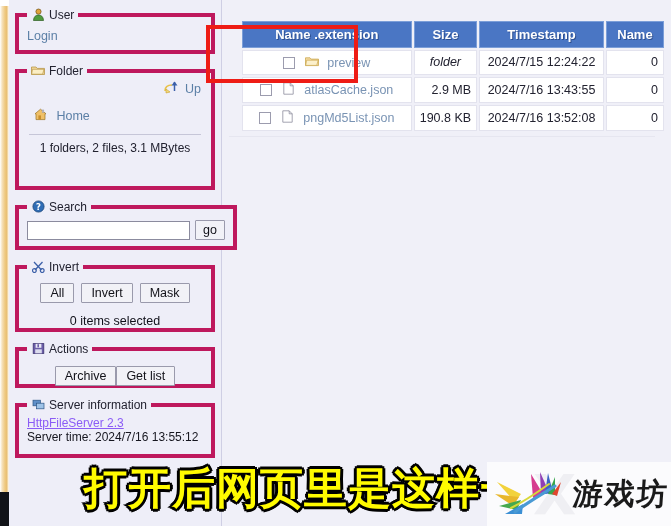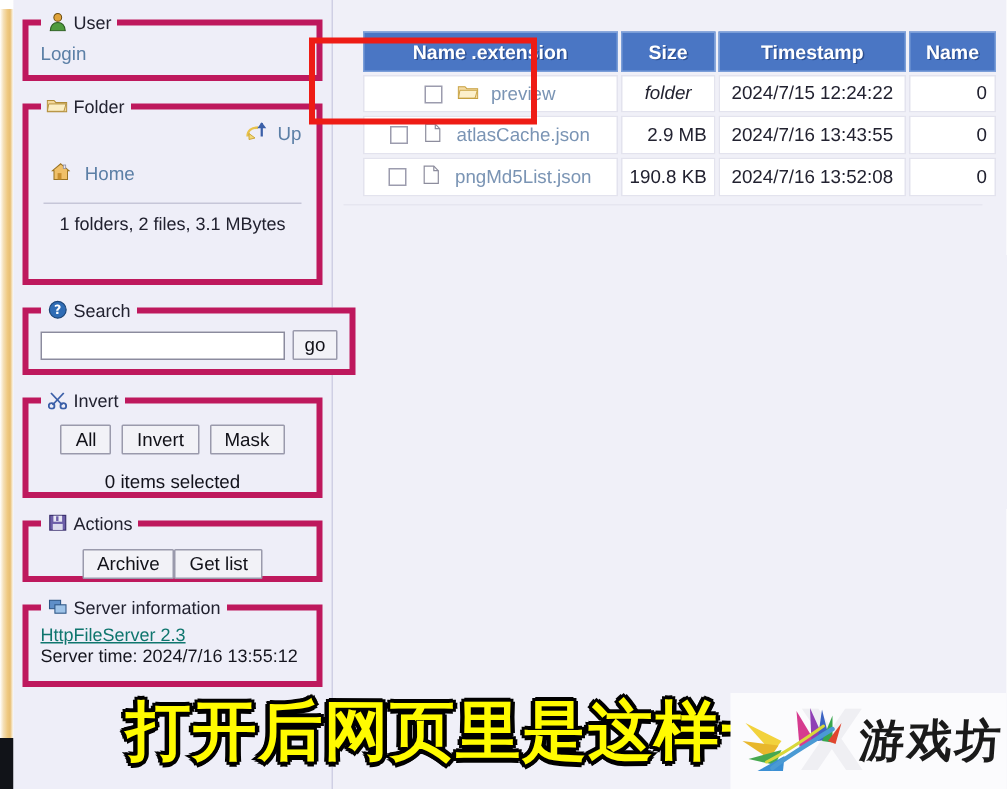--- a/index.html
+++ b/index.html
@@ -143,21 +143,21 @@
   .sel-buttons { display: flex; justify-content: center; gap: 7px; padding-top: 5px; }
   .sel-status { text-align: center; font-size: 12.5px; color: #11111a; padding-top: 11px; }
 
   
   #panel-actions { height: 46px; padding-top: 4px; }
   .act-buttons { display: flex; justify-content: center; padding-top: 6px; }
 
   
   #panel-server { height: 60px; padding-top: 4px; }
   .srv-line { font-size: 12px; color: #16161f; line-height: 14px; white-space: nowrap; }
-  .srv-link { color: #0f766e; font-size: 12px; }
+  .srv-link { color: #8b5cf6; font-size: 12px; }
 
   
   .file-table {
     position: absolute;
     left: 240px; top: 19px;
     width: 426px;
     border-collapse: separate;
     border-spacing: 2px;
     font-size: 12.5px;
     background: transparent;

